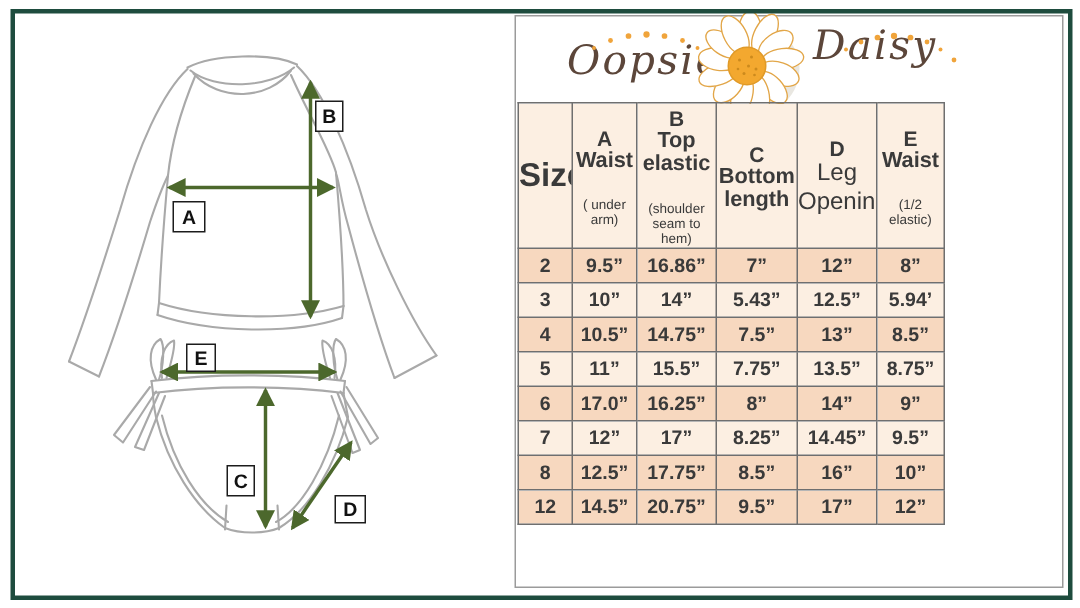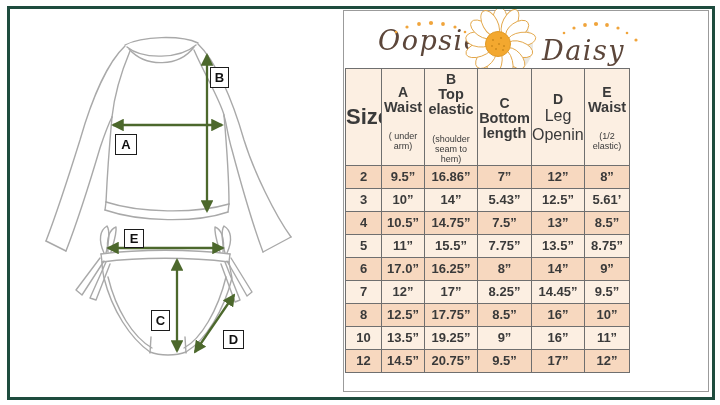--- a/index.html
+++ b/index.html
@@ -8,21 +8,21 @@
   
   .frame{position:absolute;left:7px;top:6px;right:5px;bottom:5px;
          border:3px solid #1e4c3e;pointer-events:none;}
   
   .panel{position:absolute;left:343px;top:10px;width:366px;height:382px;
          background:#fff;border:1px solid #9b9b9b;box-sizing:border-box;}
   
   .logo-word{position:absolute;font-family:"DejaVu Serif",serif;font-style:italic;
              font-size:27px;color:#5c463a;letter-spacing:1.5px;white-space:nowrap;}
   .logo-word.left{left:34px;top:14px;}
-  .logo-word.right{left:198px;top:24px;}
+  .logo-word.right{left:198px;top:4px;}
   .daisy-svg{position:absolute;left:110px;top:-6px;width:92px;height:72px;}
   .dots-svg{position:absolute;}
   .dots-left{left:46px;top:8px;width:84px;height:18px;}
   .dots-right{left:216px;top:8px;width:96px;height:24px;}
   
   .size-table{position:absolute;left:1px;top:57px;border-collapse:collapse;
               table-layout:fixed;width:284px;}
   .size-table th,.size-table td{border:1px solid #6f6f6f;text-align:center;
               vertical-align:middle;padding:0;box-sizing:border-box;overflow:hidden;}
   .size-table th{background:#fcefe2;height:84px;font-weight:normal;color:#3a3a3a;}
@@ -244,21 +244,21 @@
             <td>7”</td>
             <td>12”</td>
             <td>8”</td>
       </tr>
       <tr class="light">
         <td>3</td>
             <td>10”</td>
             <td>14”</td>
             <td>5.43”</td>
             <td>12.5”</td>
-            <td>5.61’</td>
+            <td>5.94’</td>
       </tr>
       <tr class="dark">
         <td>4</td>
             <td>10.5”</td>
             <td>14.75”</td>
             <td>7.5”</td>
             <td>13”</td>
             <td>8.5”</td>
       </tr>
       <tr class="light">
@@ -286,28 +286,20 @@
             <td>9.5”</td>
       </tr>
       <tr class="dark">
         <td>8</td>
             <td>12.5”</td>
             <td>17.75”</td>
             <td>8.5”</td>
             <td>16”</td>
             <td>10”</td>
       </tr>
-      <tr class="light">
-        <td>10</td>
-            <td>13.5”</td>
-            <td>19.25”</td>
-            <td>9”</td>
-            <td>16”</td>
-            <td>11”</td>
-      </tr>
       <tr class="dark">
         <td>12</td>
             <td>14.5”</td>
             <td>20.75”</td>
             <td>9.5”</td>
             <td>17”</td>
             <td>12”</td>
       </tr>
     </tbody>
       </table>

